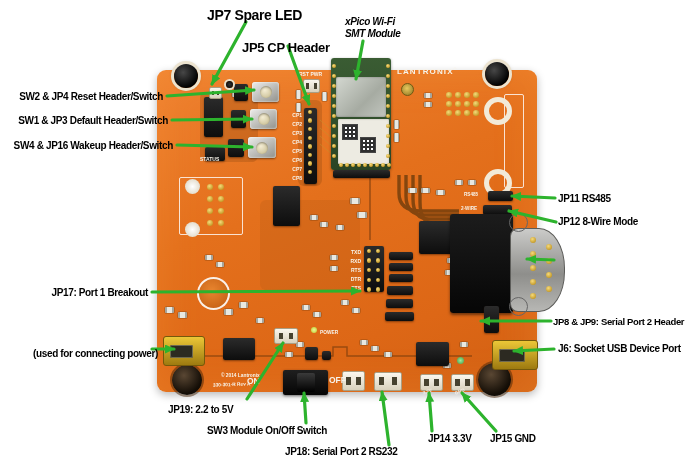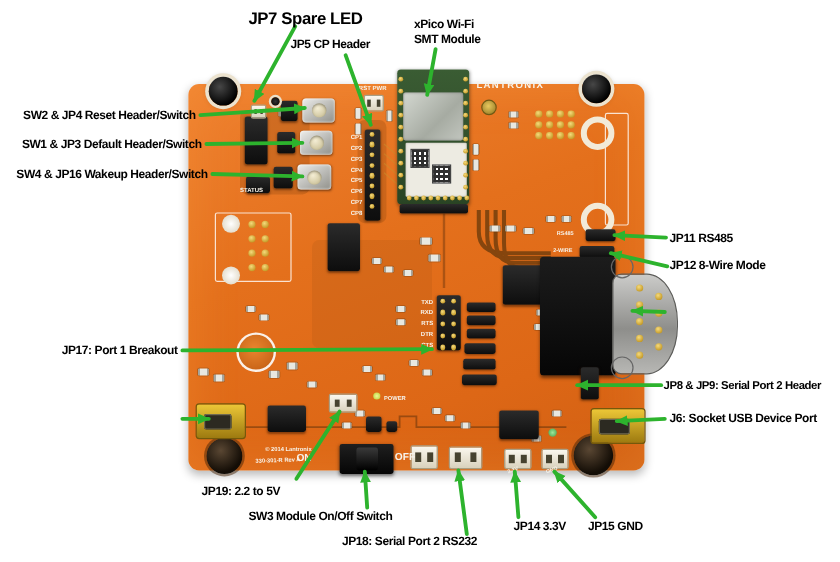--- a/index.html
+++ b/index.html
@@ -345,40 +345,41 @@
       <line x1="306" y1="423" x2="304" y2="393" stroke="#2db32d" stroke-width="3.2" stroke-linecap="round" marker-end="url(#ah)"></line>
       <line x1="389" y1="445" x2="382" y2="392" stroke="#2db32d" stroke-width="3.2" stroke-linecap="round" marker-end="url(#ah)"></line>
       <line x1="432" y1="431" x2="429" y2="393" stroke="#2db32d" stroke-width="3.2" stroke-linecap="round" marker-end="url(#ah)"></line>
       <line x1="496" y1="431" x2="462" y2="393" stroke="#2db32d" stroke-width="3.2" stroke-linecap="round" marker-end="url(#ah)"></line>
     </svg>
 
   <div id="callout-layer">
       <div class="callout" style="font-size: 14px; top: 16px; left: 207px;">
         <div>JP7 Spare LED</div>
       </div>
-      <div class="callout" style="font-size: 10px; top: 38px; left: 242px;">
+      <div class="callout" style="font-size: 13px; top: 48px; left: 242px;">
         <div>JP5 CP Header</div>
       </div>
-      <div class="callout" style="font-size: 10px; top: 27px; left: 345px;">
+      <div class="callout" style="font-size: 10px; top: 27px; left: 345px; font-style: italic;">
         <div>xPico Wi-Fi</div>
         <div>SMT Module</div>
       </div>
       <div class="callout" style="font-size: 10px; top: 97px; right: 537px; text-align: right;">
         <div>SW2 &amp; JP4 Reset Header/Switch</div>
       </div>
       <div class="callout" style="font-size: 10px; top: 121px; right: 532px; text-align: right;">
         <div>SW1 &amp; JP3 Default Header/Switch</div>
       </div>
       <div class="callout" style="font-size: 10px; top: 146px; right: 527px; text-align: right;">
         <div>SW4 &amp; JP16 Wakeup Header/Switch</div>
       </div>
       <div class="callout" style="font-size: 10px; top: 293px; right: 552px; text-align: right;">
         <div>JP17: Port 1 Breakout</div>
       </div>
       <div class="callout" style="font-size: 10px; top: 354px; right: 542px; text-align: right;">
+        <div>(used for connecting power)</div>
       </div>
       <div class="callout" style="font-size: 10px; top: 199px; left: 558px;">
         <div>JP11 RS485</div>
       </div>
       <div class="callout" style="font-size: 10px; top: 222px; left: 558px;">
         <div>JP12 8-Wire Mode</div>
       </div>
       <div class="callout" style="font-size: 10px; top: 265px; left: 558px;">
       </div>
       <div class="callout" style="font-size: 9.5px; top: 322px; left: 553px;">

